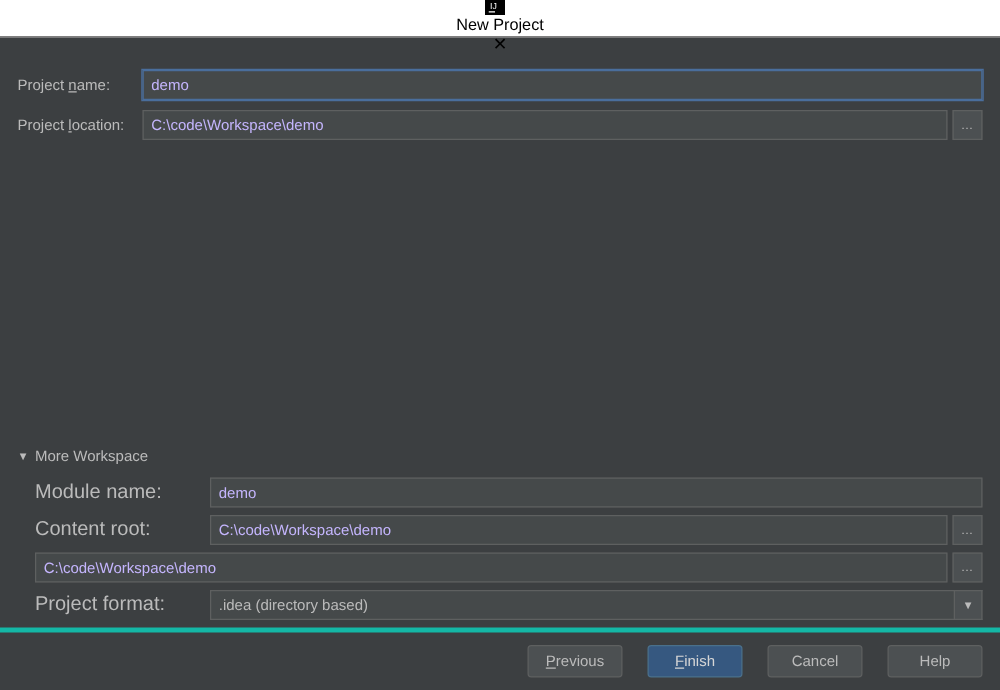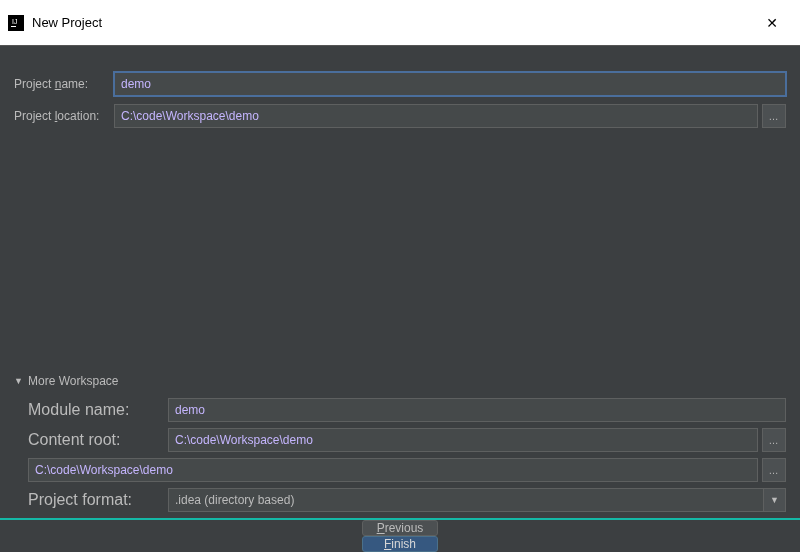--- a/index.html
+++ b/index.html
@@ -10,27 +10,28 @@
     body {
       font-family: "Segoe UI", Tahoma, sans-serif;
       font-size: 12px;
       background: #3c3f41;
       color: #bbbbbb;
       width: 800px;
       height: 552px;
       overflow: hidden;
     }
     .titlebar {
-      height: 46px;
+      height: 30px;
       background: #ffffff;
       color: #000000;
       display: flex;
       align-items: center;
       padding: 0 8px;
       border-bottom: 1px solid #555;
+      flex-direction: column;
     }
     .titlebar .app-icon {
       width: 16px;
       height: 16px;
       background: #000000;
       margin-right: 8px;
       display: flex;
       align-items: center;
       justify-content: center;
     }
@@ -152,24 +153,23 @@
       justify-content: center;
       font-size: 9px;
       color: #bbbbbb;
     }
     .buttons {
       height: 50px;
       display: flex;
       align-items: center;
       justify-content: flex-end;
       padding: 0 14px;
-      gap: 0;
-      border-top: 2px solid #14b8a6;
+      gap: 20px;
+      border-top: 4px solid #14b8a6;
       background: #3c3f41;
-      flex-direction: column;
     }
     .buttons button {
       height: 26px;
       min-width: 76px;
       padding: 0 12px;
       background: #4c5052;
       border: 1px solid #5e6060;
       color: #bbbbbb;
       font-size: 12px;
       font-family: inherit;
@@ -243,14 +243,15 @@
       </div>
     </div>
 
   </div>
 
 </div>
 
 <div class="buttons">
   <button><span class="underline">P</span>revious</button>
   <button class="primary"><span class="underline">F</span>inish</button>
+  <button>Cancel</button>
   <button>Help</button>
 </div>
 
 </body></html>

